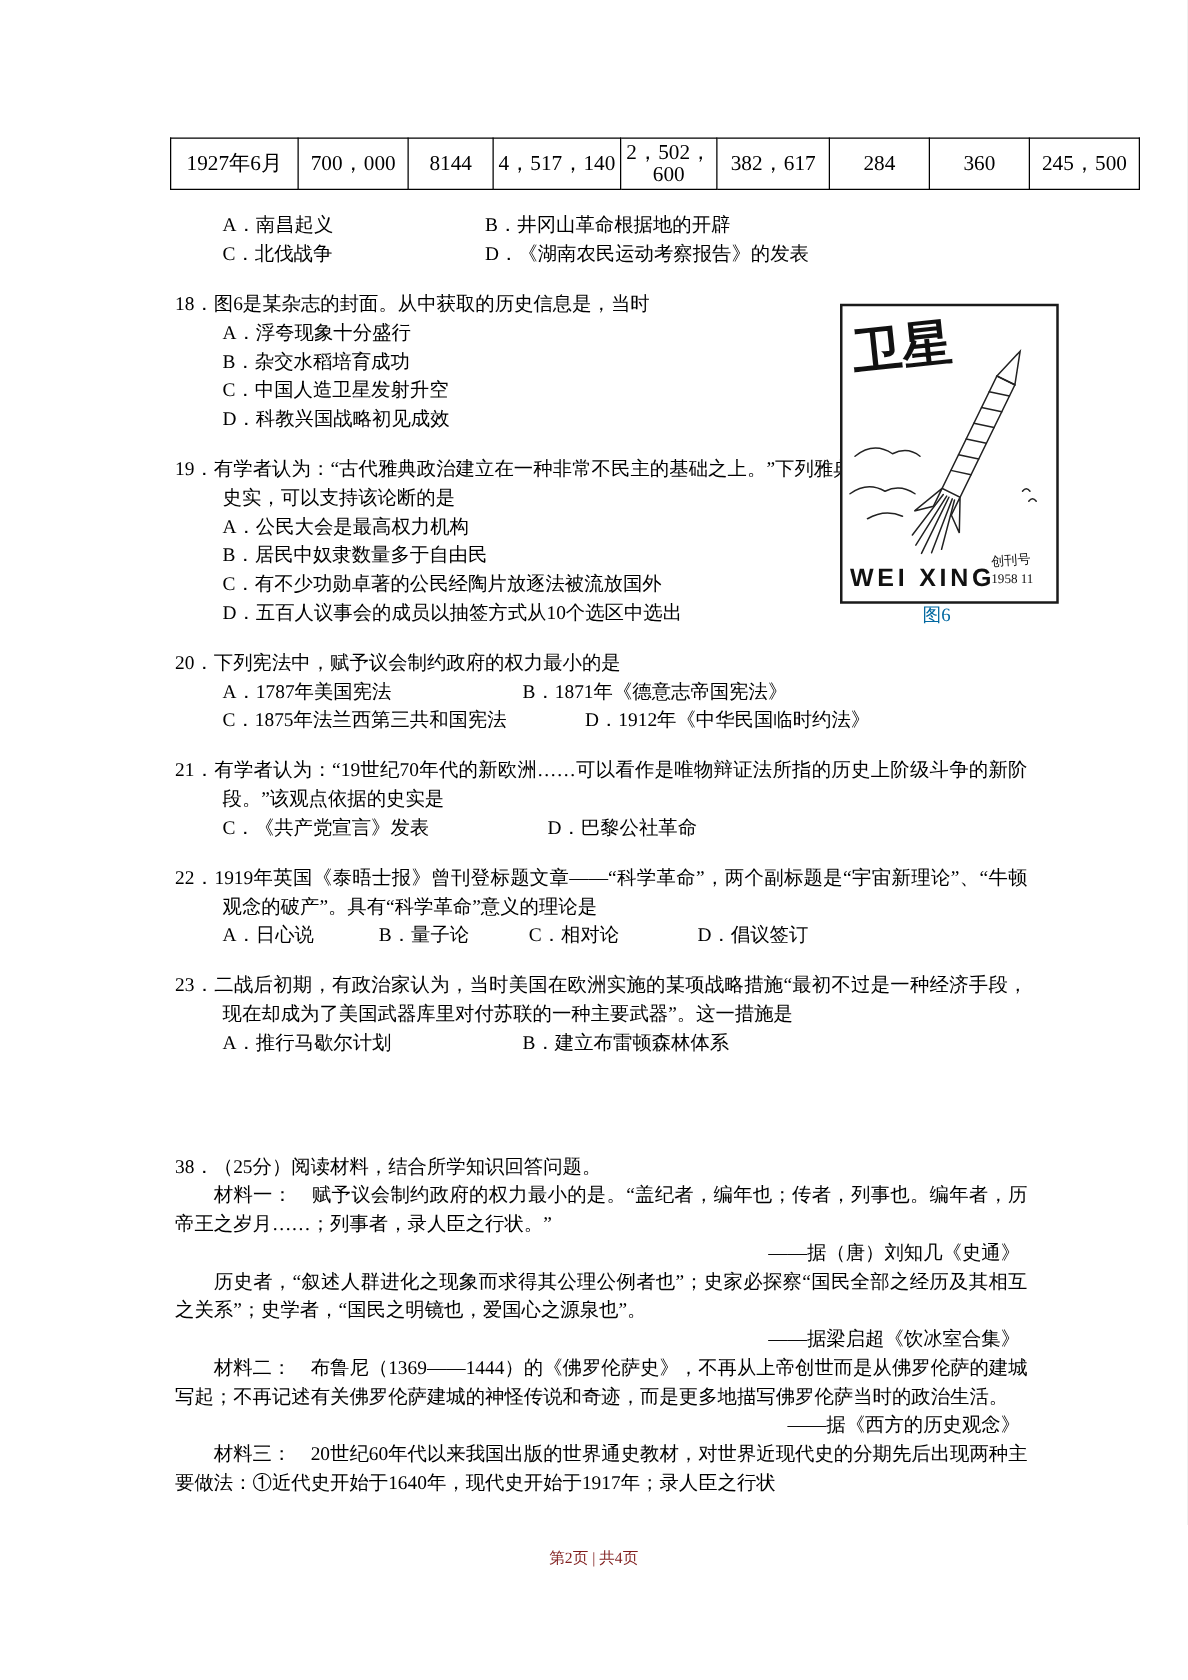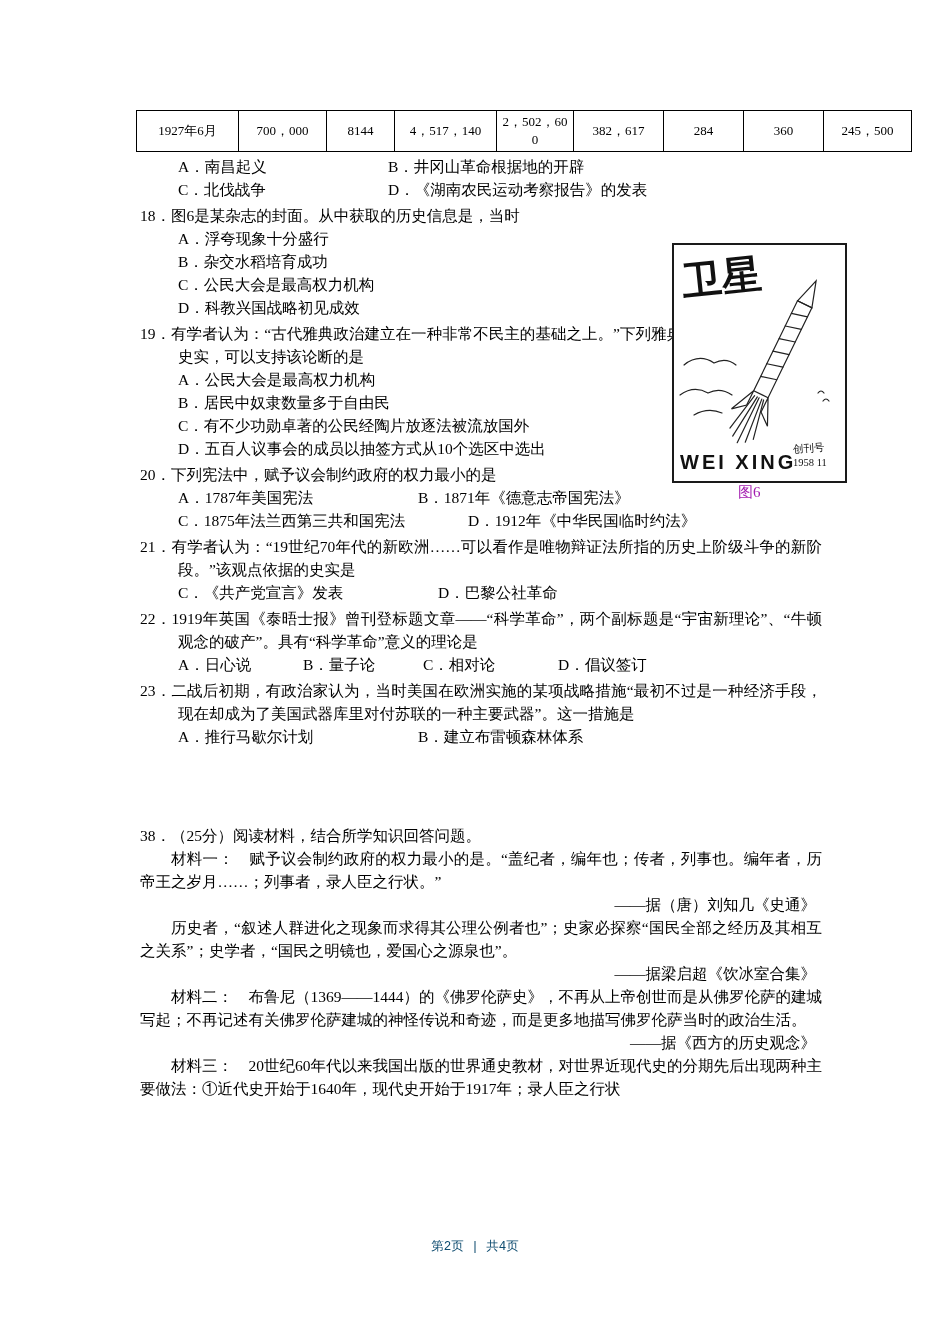--- a/index.html
+++ b/index.html
@@ -2,49 +2,49 @@
 <html><head>
 <meta charset="utf-8">
 <style>
   html,body{margin:0;padding:0;background:#e8e8e8;}
   .page{
     position:relative;width:950px;height:1344px;margin:0 auto;background:#ffffff;
     color:#000;font-family:"Liberation Serif","DejaVu Serif",serif;overflow:hidden;
   }
   .content{position:absolute;left:140px;top:110px;width:682px;font-size:15.5px;line-height:23px;}
   
-  .stats-table{border-collapse:collapse;table-layout:fixed;width:730px;font-size:13px;text-align:center;margin-left:-4px;padding-left:48px;}
+  .stats-table{border-collapse:collapse;table-layout:fixed;width:730px;font-size:17px;text-align:center;margin-left:-4px;padding-left:48px;}
   .stats-table td{border:1px solid #000;padding:2px 3px;line-height:18px;word-break:break-all;}
   .c1{width:95px}.c2{width:81px}.c3{width:61px}.c4{width:95px}.c5{width:70px}
   .c6{width:83px}.c7{width:73px}.c8{width:73px}.c9{width:81px}
   
-  .q{margin-top:3px;}
+  .q{margin-top:17px;}
   .stem{padding-left:38px;text-indent:-38px;text-align:justify;}
   .opt{padding-left:38px;}
   .opt-col{display:inline-block;}
   .w210{width:210px}.w240{width:240px}.w260{width:260px}.w290{width:290px}
   .w125{width:125px}.w120{width:120px}.w135{width:135px}
   
   .q38{margin-top:76px;}
   .para{text-align:justify;text-indent:2em;}
   .source{text-align:right;padding-right:6px;}
   
   .figure-box{
     position:absolute;left:672px;top:243px;width:171px;height:236px;
     border:2px solid #1a1a1a;background:#fff;box-sizing:content-box;
   }
   .figure-caption{position:absolute;left:738px;top:483px;font-size:15px;
-    font-family:"Liberation Serif","DejaVu Serif",serif;color:#a21caf;}
+    font-family:"Liberation Serif","DejaVu Serif",serif;color:#0369a1;}
   .sketch{fill:none;stroke:#222;stroke-width:1.2;stroke-linecap:round;}
   .masthead{font-size:40px;font-weight:bold;fill:#111;font-family:"Liberation Serif","DejaVu Serif",serif;}
   .pinyin{font-size:20px;font-weight:bold;letter-spacing:3px;fill:#111;font-family:"Liberation Sans","DejaVu Sans",sans-serif;}
   .issue{font-size:10.5px;fill:#111;font-family:"Liberation Serif","DejaVu Serif",serif;}
   
   .footer{position:absolute;left:0;top:1238px;width:950px;text-align:center;
-    font-size:12.5px;color:#0c4a6e;font-family:Liberation Mono, monospace;}
+    font-size:12.5px;color:#7f1d1d;font-family:Liberation Serif, serif;}
 </style>
 </head>
 <body>
 
 <div class="page">
 
   <div class="content">
 
     <table class="stats-table">
       <tbody>
@@ -68,21 +68,21 @@
       </div>
       <div class="opt">
         <span class="opt-col w210">C．北伐战争</span><span>D．《湖南农民运动考察报告》的发表</span>
       </div>
     </div>
 
     <div class="q">
       <div class="stem">18．图6是某杂志的封面。从中获取的历史信息是，当时</div>
       <div class="opt">A．浮夸现象十分盛行</div>
       <div class="opt">B．杂交水稻培育成功</div>
-      <div class="opt">C．公民大会是最高权力机构</div>
+      <div class="opt">C．中国人造卫星发射升空</div>
       <div class="opt">D．科教兴国战略初见成效</div>
     </div>
 
     <div class="q">
       <div class="stem">19．有学者认为：“古代雅典政治建立在一种非常不民主的基础之上。”下列雅典民主政治鼎盛时期的史实，可以支持该论断的是</div>
       <div class="opt">A．公民大会是最高权力机构</div>
       <div class="opt">B．居民中奴隶数量多于自由民</div>
       <div class="opt">C．有不少功勋卓著的公民经陶片放逐法被流放国外</div>
       <div class="opt">D．五百人议事会的成员以抽签方式从10个选区中选出</div>
     </div>

